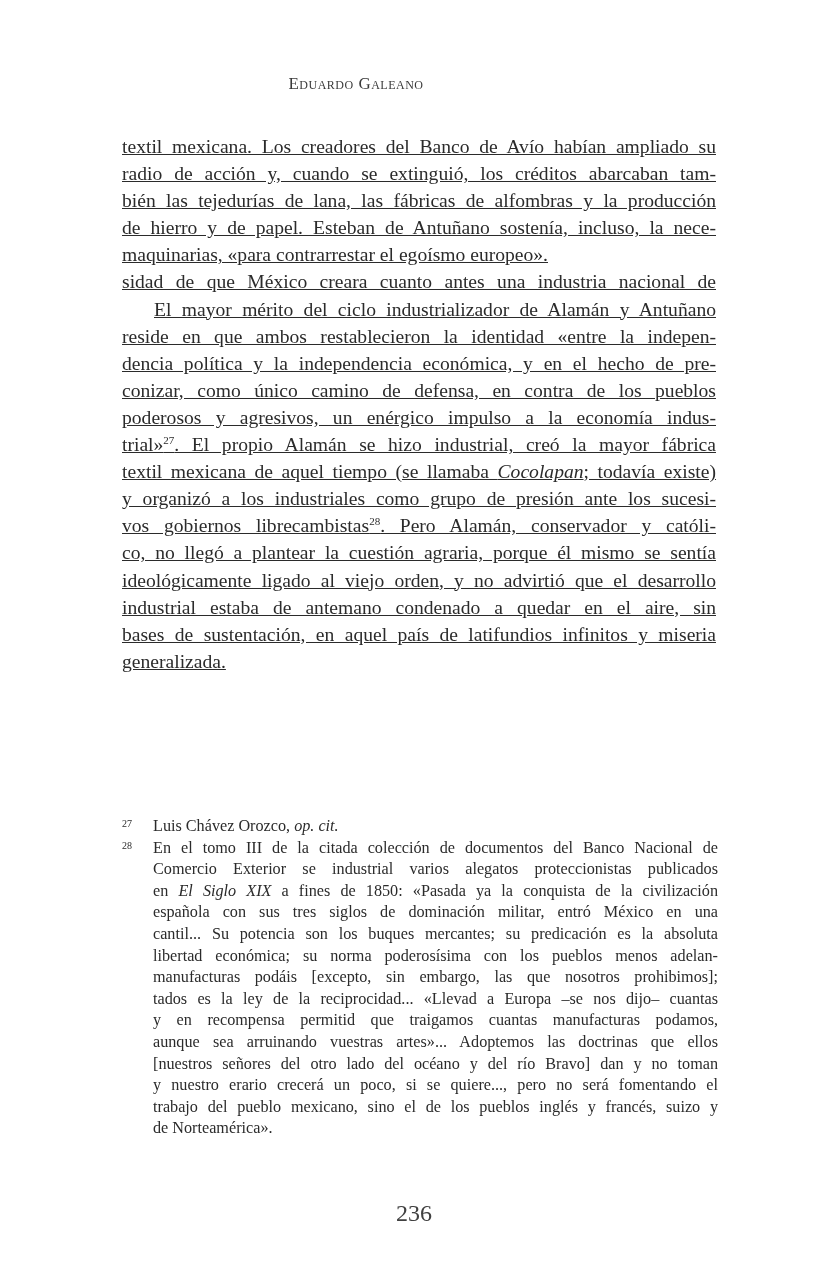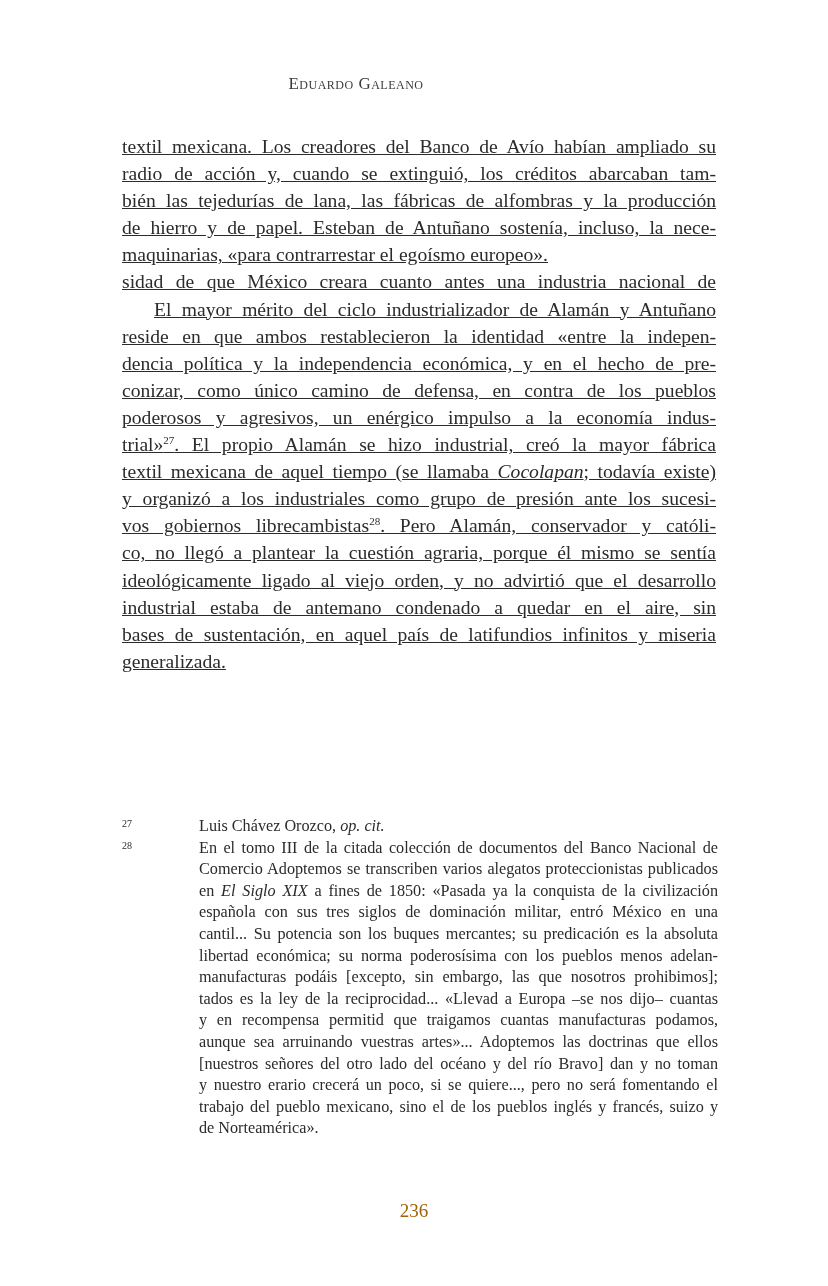--- a/index.html
+++ b/index.html
@@ -22,25 +22,25 @@
     .indent { padding-left: 32px; }
     sup { font-size: 11px; line-height: 0; vertical-align: 7px; }
     .notes {
       position: absolute; top: 816px; left: 122px; width: 596px;
       font-size: 16.2px; line-height: 21.6px;
     }
     .note { position: relative; padding-left: 31px; }
     .note-num {
       position: absolute; left: 0; top: 0; font-size: 10px; line-height: 16px;
     }
-    .nline { display: block; white-space: nowrap; text-align: justify; text-align-last: justify; height: 21.6px; margin-left: 46px; }
+    .nline { display: block; white-space: nowrap; text-align: justify; text-align-last: justify; height: 21.6px; }
     .nline.last { text-align-last: left; }
     .page-number {
       position: absolute; top: 1200px; left: 0; width: 828px;
-      text-align: center; font-size: 19px; color: #a16207;
+      text-align: center; font-size: 24px; color: #404040;
     }
   </style>
 </head>
 <body>
 
 <div class="running-head">Eduardo Galeano</div>
 
 <div class="body-text">
   <div>
     <span class="line">textil mexicana. Los creadores del Banco de Avío habían ampliado su</span>
@@ -69,21 +69,21 @@
 </div>
 
 <div class="notes">
   <div class="note">
     <span class="note-num">27</span>
     <span class="nline last"><span>Luis Chávez Orozco, </span><i>op. cit.</i></span>
   </div>
   <div class="note">
     <span class="note-num">28</span>
     <span class="nline">En el tomo III de la citada colección de documentos del Banco Nacional de</span>
-    <span class="nline">Comercio Adoptemos se transcriben varios alegatos proteccionistas publicados</span>
+    <span class="nline">Comercio Exterior se industrial varios alegatos proteccionistas publicados</span>
     <span class="nline"><span>en </span><i>El Siglo XIX</i><span> a fines de 1850: «Pasada ya la conquista de la civilización</span></span>
     <span class="nline">española con sus tres siglos de dominación militar, entró México en una</span>
     <span class="nline">cantil... Su potencia son los buques mercantes; su predicación es la absoluta</span>
     <span class="nline">libertad económica; su norma poderosísima con los pueblos menos adelan-</span>
     <span class="nline">manufacturas podáis [excepto, sin embargo, las que nosotros prohibimos];</span>
     <span class="nline">tados es la ley de la reciprocidad... «Llevad a Europa –se nos dijo– cuantas</span>
     <span class="nline">y en recompensa permitid que traigamos cuantas manufacturas podamos,</span>
     <span class="nline">aunque sea arruinando vuestras artes»... Adoptemos las doctrinas que ellos</span>
     <span class="nline">[nuestros señores del otro lado del océano y del río Bravo] dan y no toman</span>
     <span class="nline">y nuestro erario crecerá un poco, si se quiere..., pero no será fomentando el</span>

